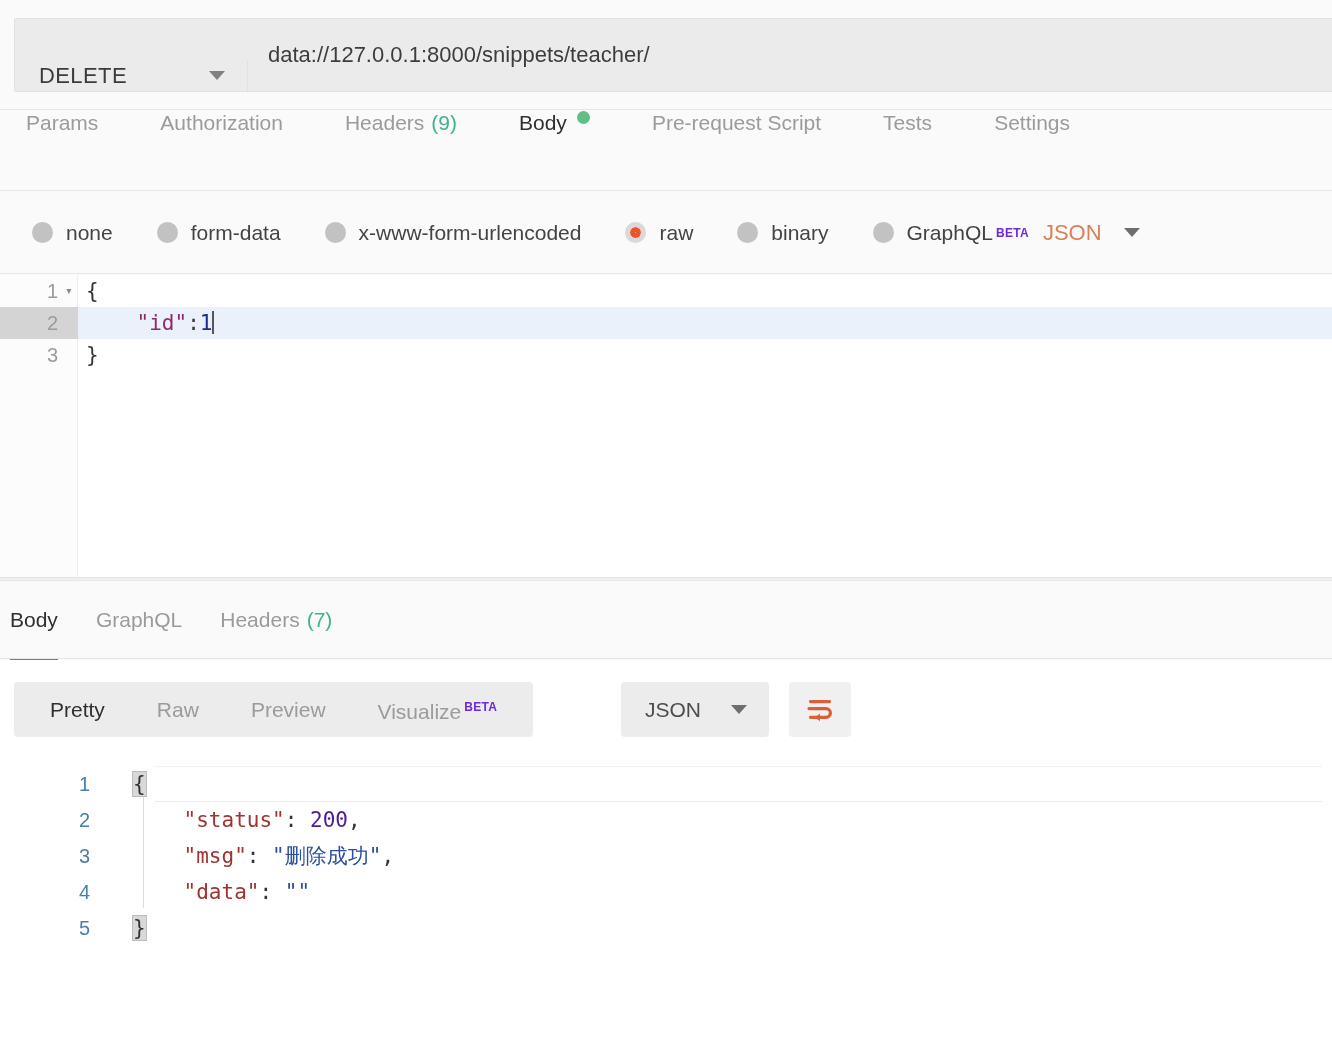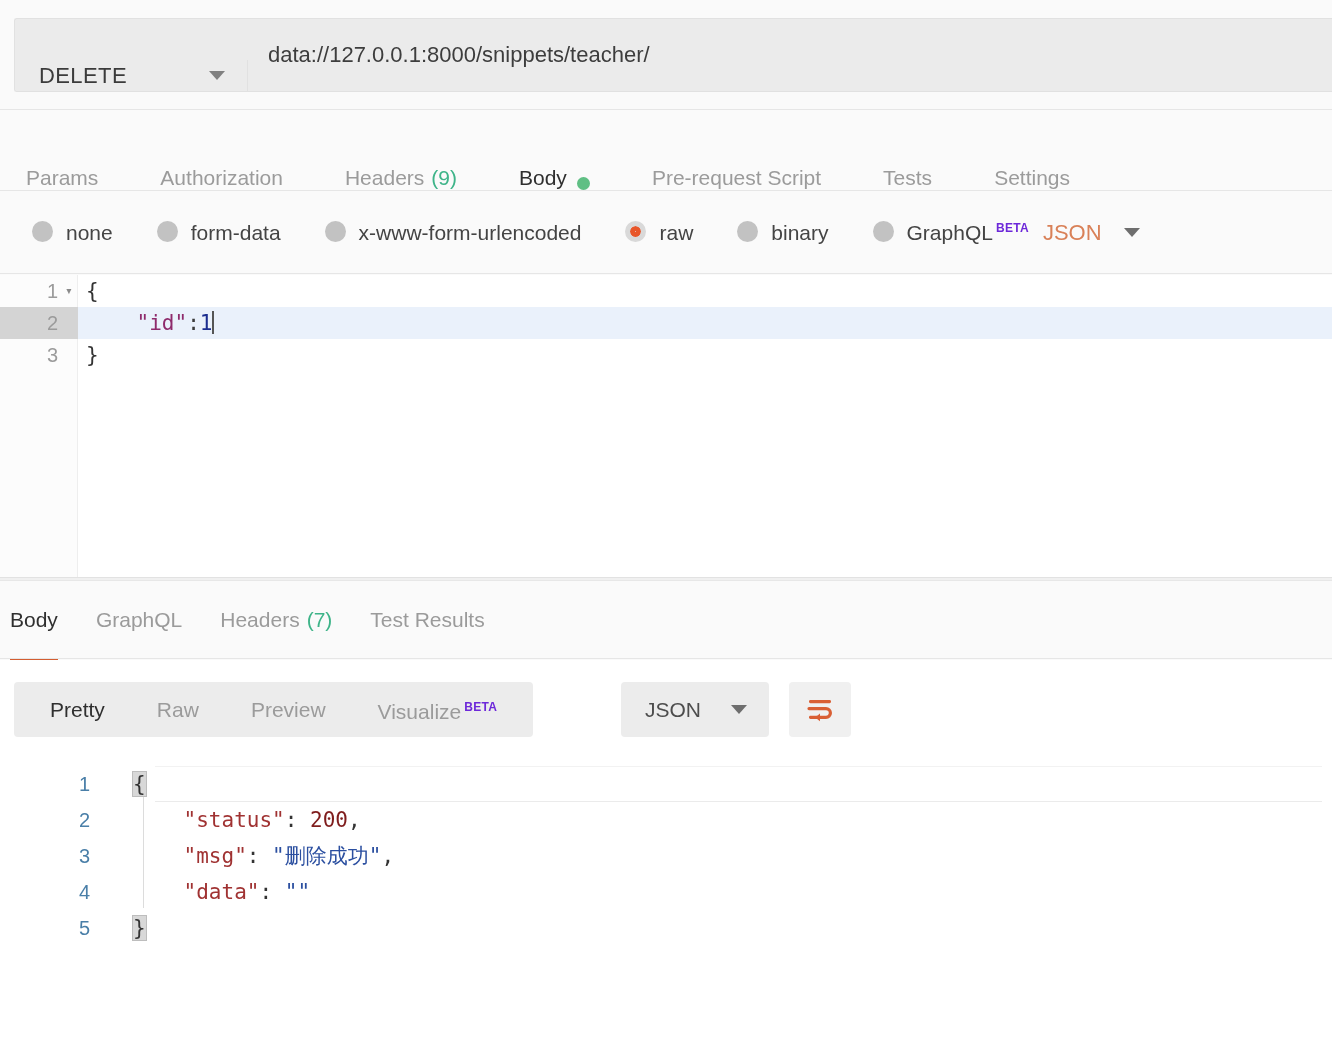--- a/index.html
+++ b/index.html
@@ -87,21 +87,21 @@
     border-bottom: 1px solid #e6e6e6;
     box-sizing: border-box;
     display: flex;
     align-items: flex-start;
     padding-left: 26px;
   }
   .req-tab {
     position: relative;
     height: 79px;
     display: flex;
-    align-items: flex-end;
+    align-items: flex-start;
     padding: 0 0 6px 0;
     margin-right: 62px;
     font-size: 21px;
     color: #9b9b9b;
     cursor: pointer;
     white-space: nowrap;
   }
   .req-tab.active { color: #2f2f2f; }
   .req-tab.active::after {
     content: "";
@@ -128,21 +128,21 @@
     height: 82px;
     background: #fafafa;
     border-bottom: 1px solid #e6e6e6;
     box-sizing: border-box;
     display: flex;
     align-items: center;
     padding-left: 32px;
   }
   .radio-opt {
     display: flex;
-    align-items: flex-start;
+    align-items: center;
     margin-right: 44px;
     font-size: 21px;
     color: #444;
     cursor: pointer;
     white-space: nowrap;
   }
   .radio-dot {
     width: 21px; height: 21px;
     border-radius: 50%;
     background: #c2c2c2;
@@ -404,21 +404,21 @@
     background: #ebebeb;
   }
   .row-underline-top {
     position: absolute;
     left: 155px; top: 0px;
     right: 10px;
     height: 1px;
     background: #f2f2f2;
   }
   .jkey { color: #a03232; }
-  .jnum { color: #7f1d1d; }
+  .jnum { color: #4c1d95; }
   .jstr { color: #2b4fa0; }
   .jpunc { color: #333; }
 </style>
 </head>
 <body>
 
 <div class="url-row">
   <div class="url-bar">
     <div class="method-select">
       <span class="method-label">DELETE</span>
@@ -515,23 +515,20 @@
   <div class="resp-tab active">
     <span>Body</span>
   </div>
   <div class="resp-tab">
     <span>GraphQL</span>
   </div>
   <div class="resp-tab">
     <span>Headers</span>
     <span class="tab-count">(7)</span>
   </div>
-  <div class="resp-tab">
-    <span>Test Results</span>
-  </div>
 </div>
 
 <div class="resp-toolbar">
   <div class="seg-group">
     <span class="seg-item active">Pretty</span>
     <span class="seg-item">Raw</span>
     <span class="seg-item">Preview</span>
     <span class="seg-item"><span>Visualize</span><span class="beta-sup">BETA</span></span>
   </div>
 

